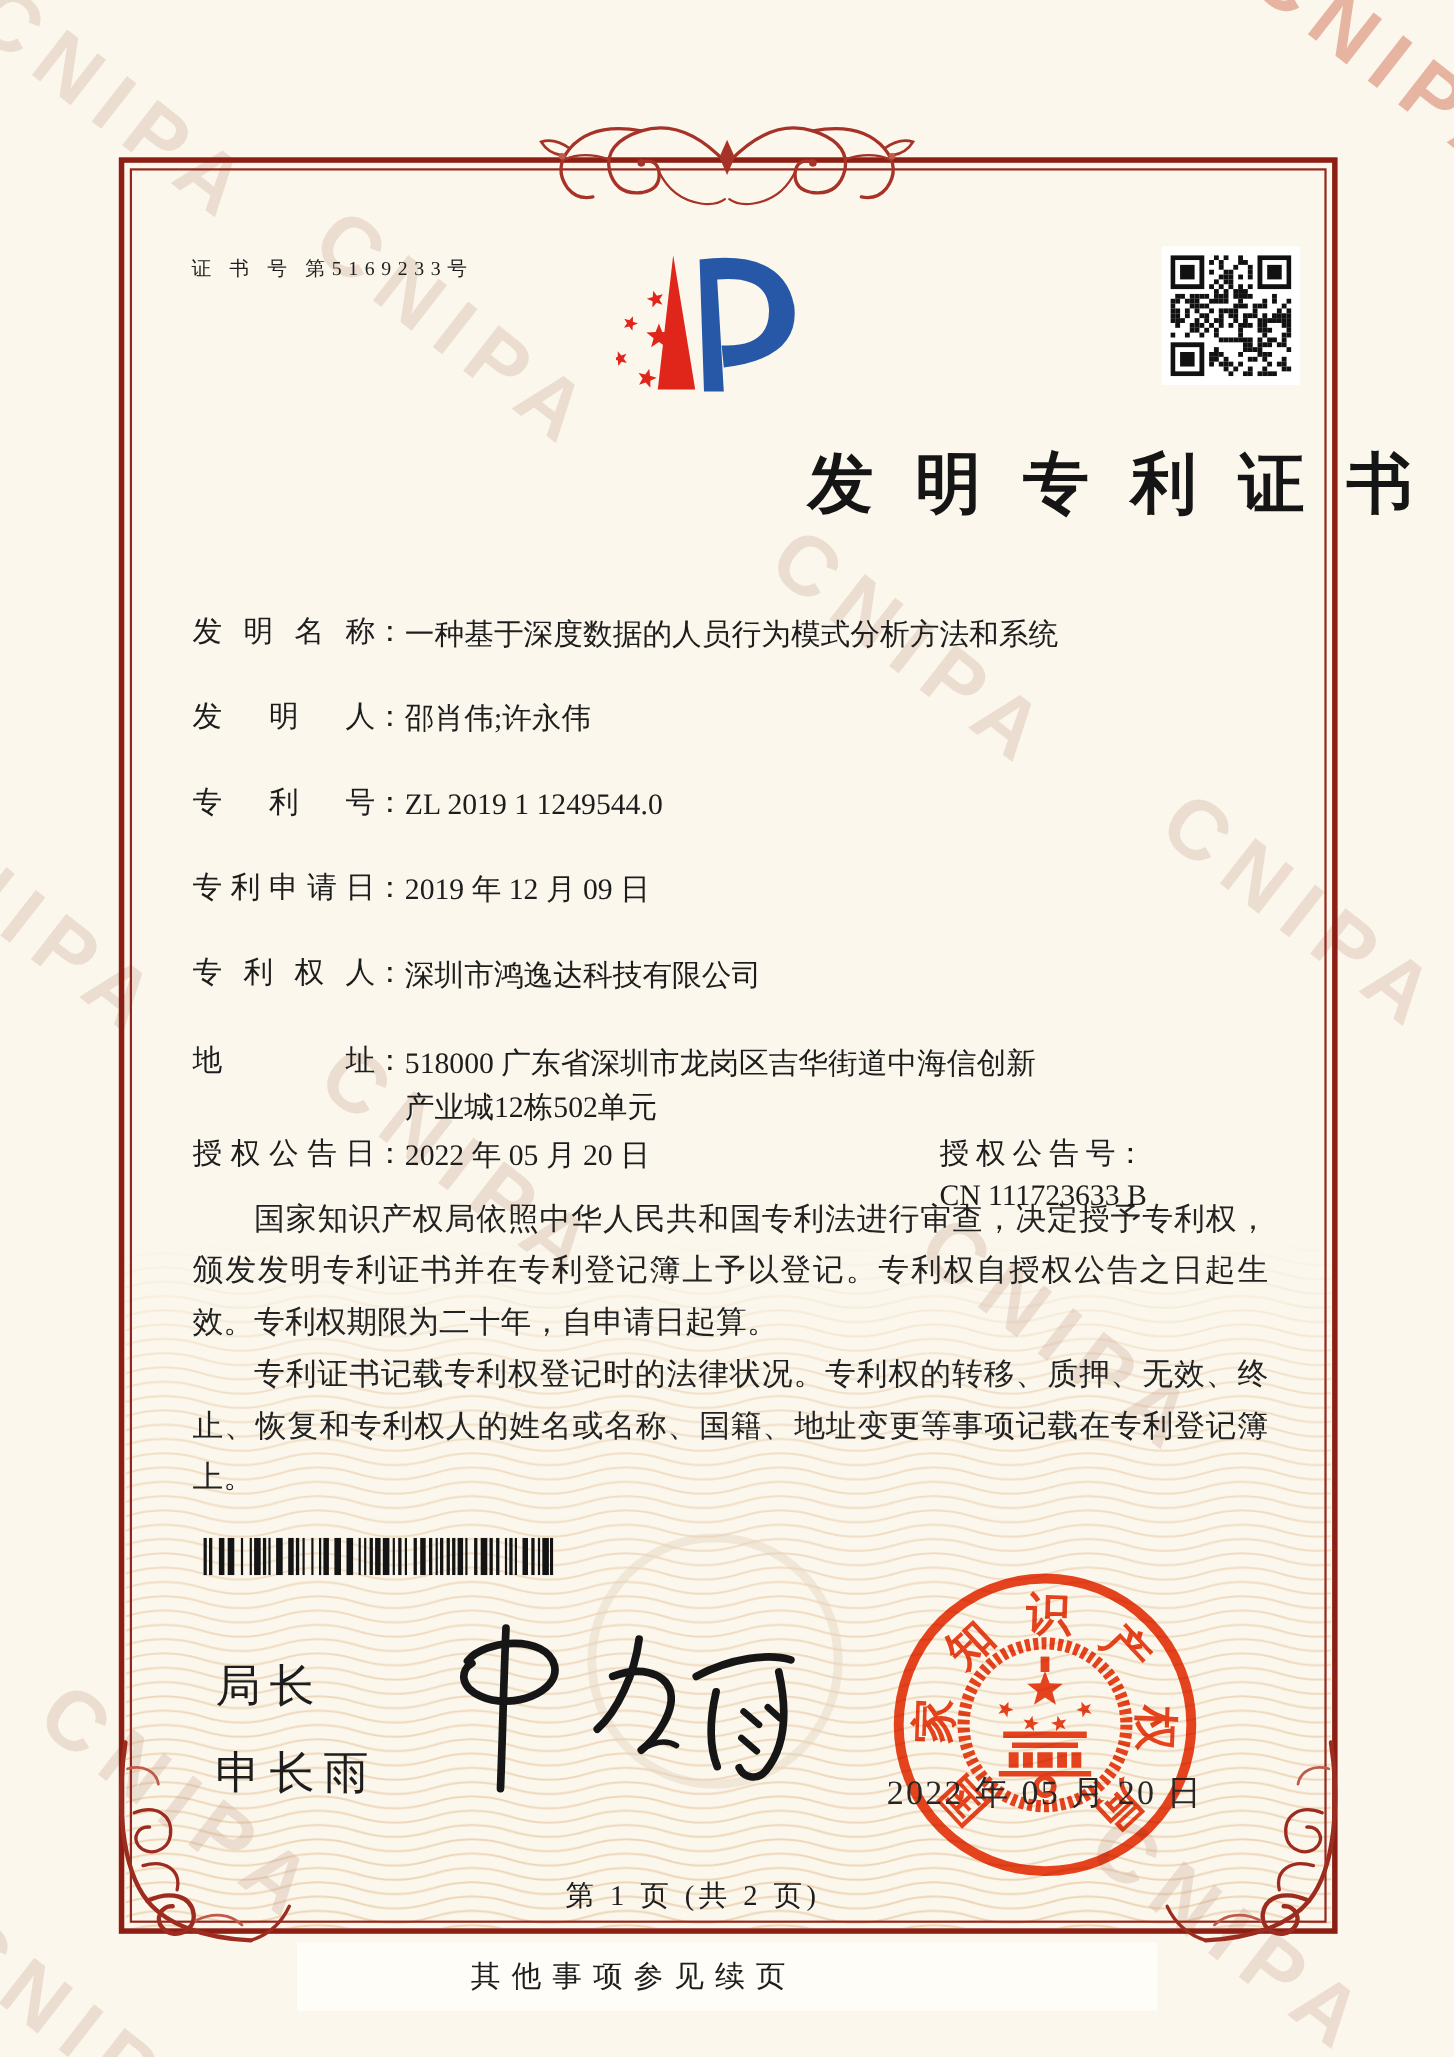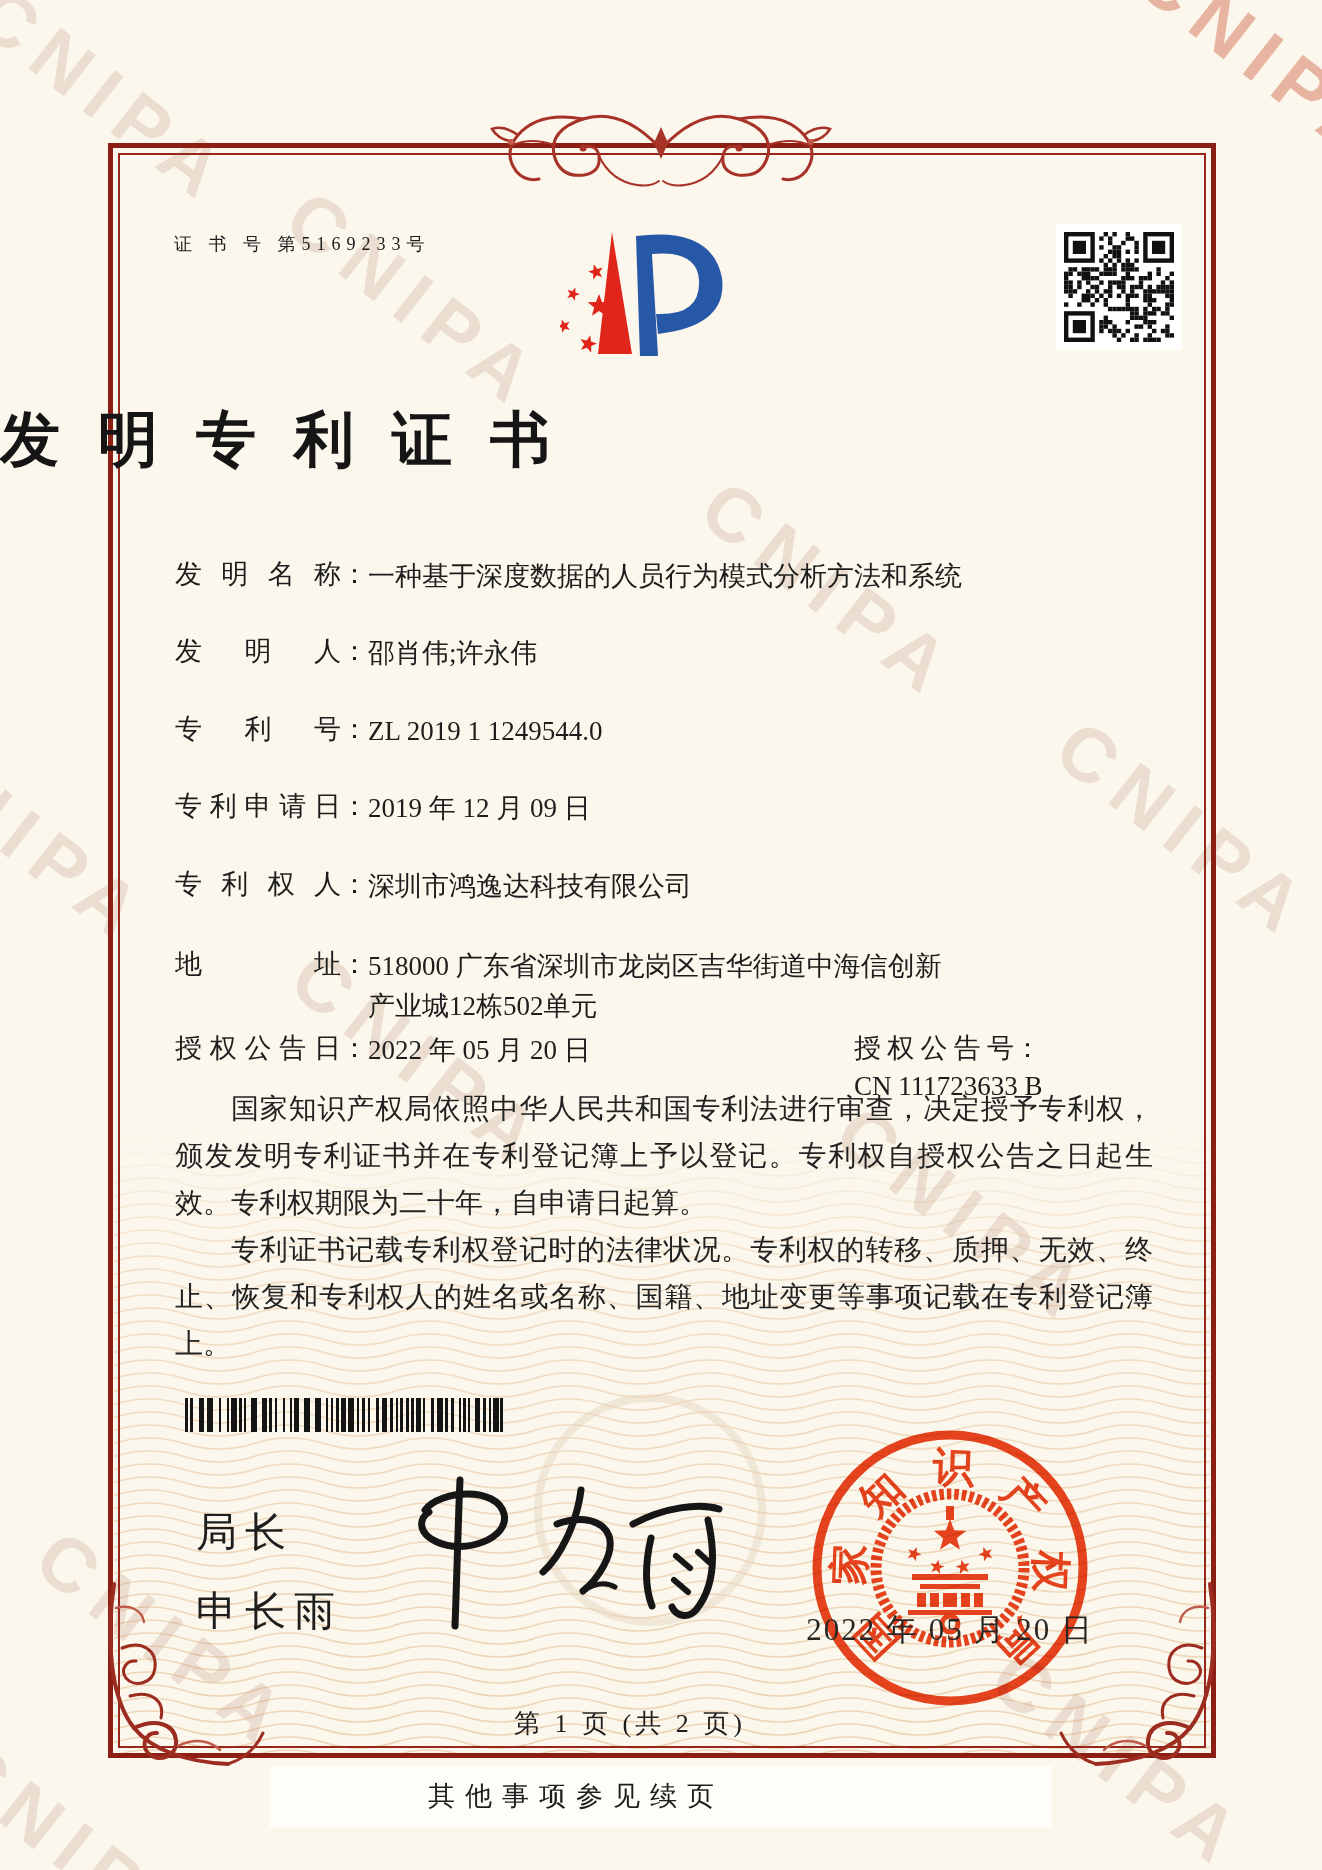--- a/index.html
+++ b/index.html
@@ -32,21 +32,21 @@
   .top-ornament{position:absolute; left:471px; top:85px; z-index:3;}
   .corner{position:absolute; z-index:3;}
   .corner.bl{left:86px; top:1578px;}
   .corner.br{left:1048px; top:1578px; transform:scaleX(-1);}
   
   .cert-no{position:absolute; left:174px; top:232px; font-size:18px; letter-spacing:6px; z-index:4;}
   .logo{position:absolute; left:560px; top:228px; z-index:4;}
   .qr-box{position:absolute; left:1056px; top:224px; width:126px; height:126px; background:#fff; z-index:4;}
   .qr-box svg{position:absolute; left:8px; top:8px;}
   .title{
-    position:absolute; left:0; top:400px; width:1322px; text-align:left;
+    position:absolute; left:0; top:400px; width:1322px; text-align:right;
     font-size:60px; font-weight:bold; letter-spacing:38px; 
     box-sizing:border-box; z-index:4; color:#151515;
   }
   
   .row{position:absolute; left:175px; font-size:27px; z-index:4; width:980px;}
   .fl{display:inline-block; width:166px; text-align:justify; text-align-last:justify; text-justify:inter-character; vertical-align:top;}
   .colon{vertical-align:top;}
   .fv{display:inline-block; vertical-align:top; max-width:600px; line-height:40px;}
   .row2{position:absolute; left:679px; top:0; font-size:27px;}
   .row2 .fl{width:160px;}

